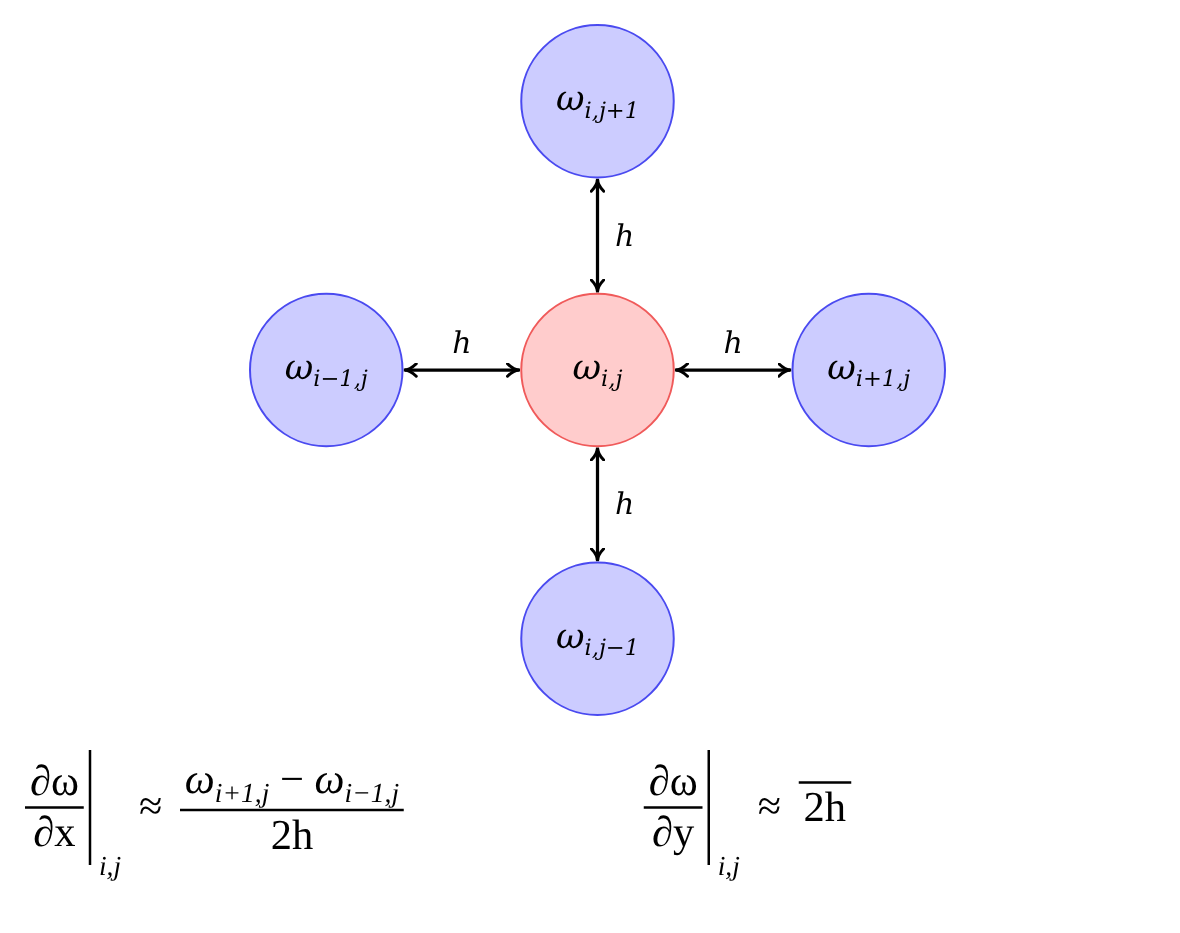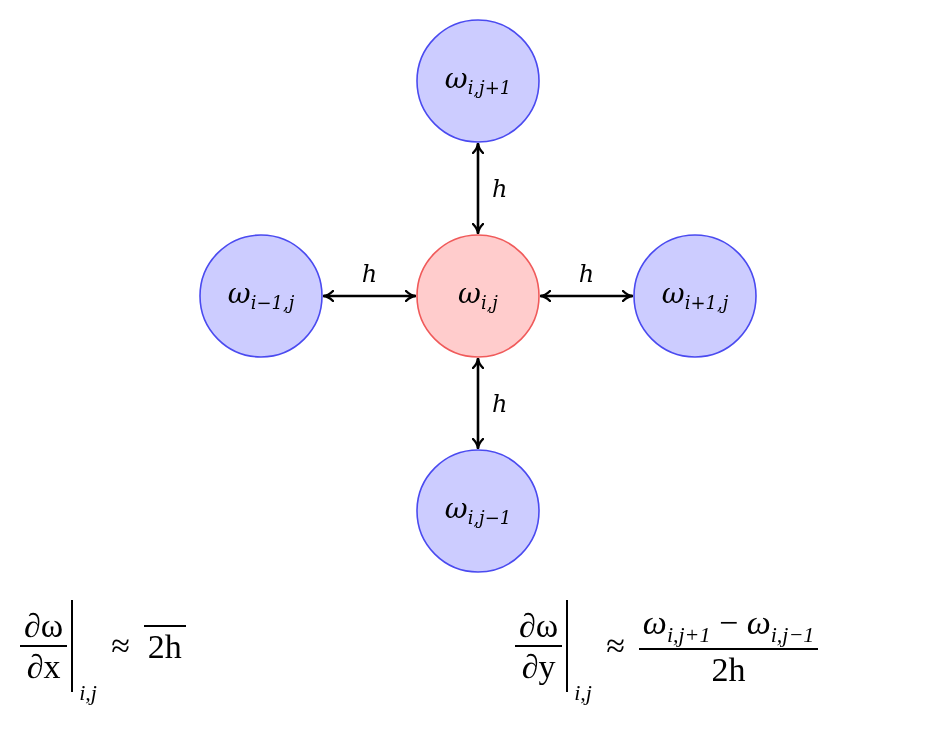--- a/index.html
+++ b/index.html
@@ -67,28 +67,28 @@
       </g>
     </g>
 </svg>
 
 <div class="math" style="left:20px; top:600px;">
   <span class="frac">
     <span class="num">∂ω</span>
     <span class="bar"></span>
     <span class="den">∂x</span>
   </span><span class="evalbar"><span class="evalsub">i,j</span></span><span class="approx">≈</span><span class="frac">
+    <span class="num"><i>ω</i><sub>i+1,j</sub> <span>−</span> <i>ω</i><sub>i−1,j</sub></span>
     <span class="bar"></span>
     <span class="den">2h</span>
   </span>
 </div>
 
 <div class="math" style="left:515px; top:600px;">
   <span class="frac">
     <span class="num">∂ω</span>
     <span class="bar"></span>
     <span class="den">∂y</span>
   </span><span class="evalbar"><span class="evalsub">i,j</span></span><span class="approx">≈</span><span class="frac">
-    <span class="num"><i>ω</i><sub>i,j+1</sub> <span>−</span> <i>ω</i><sub>i,j−1</sub></span>
     <span class="bar"></span>
     <span class="den">2h</span>
   </span>
 </div>
 
 </body></html>

